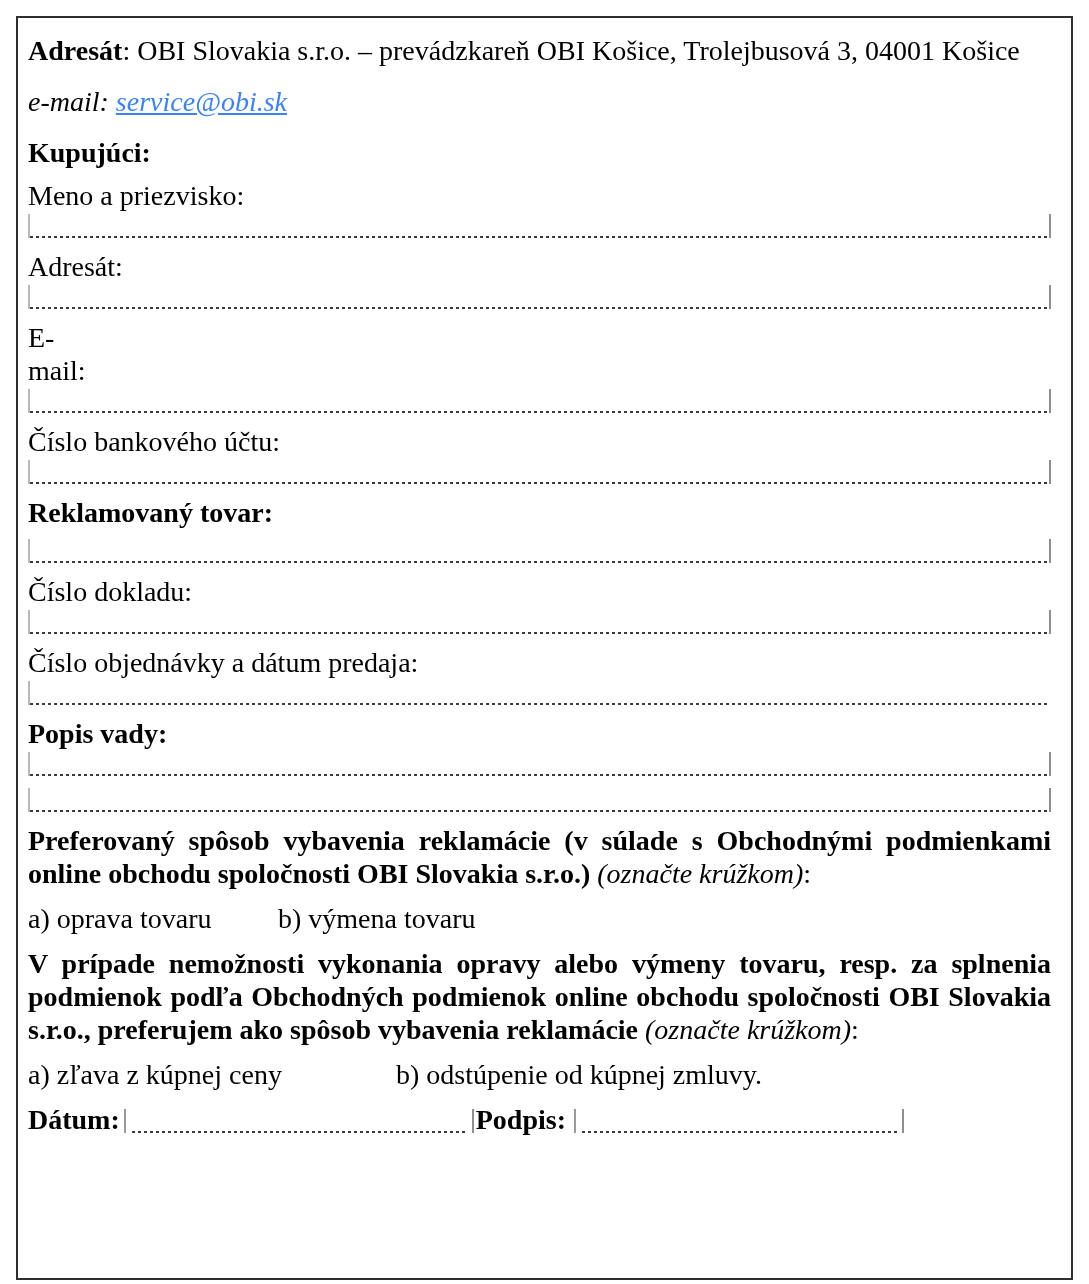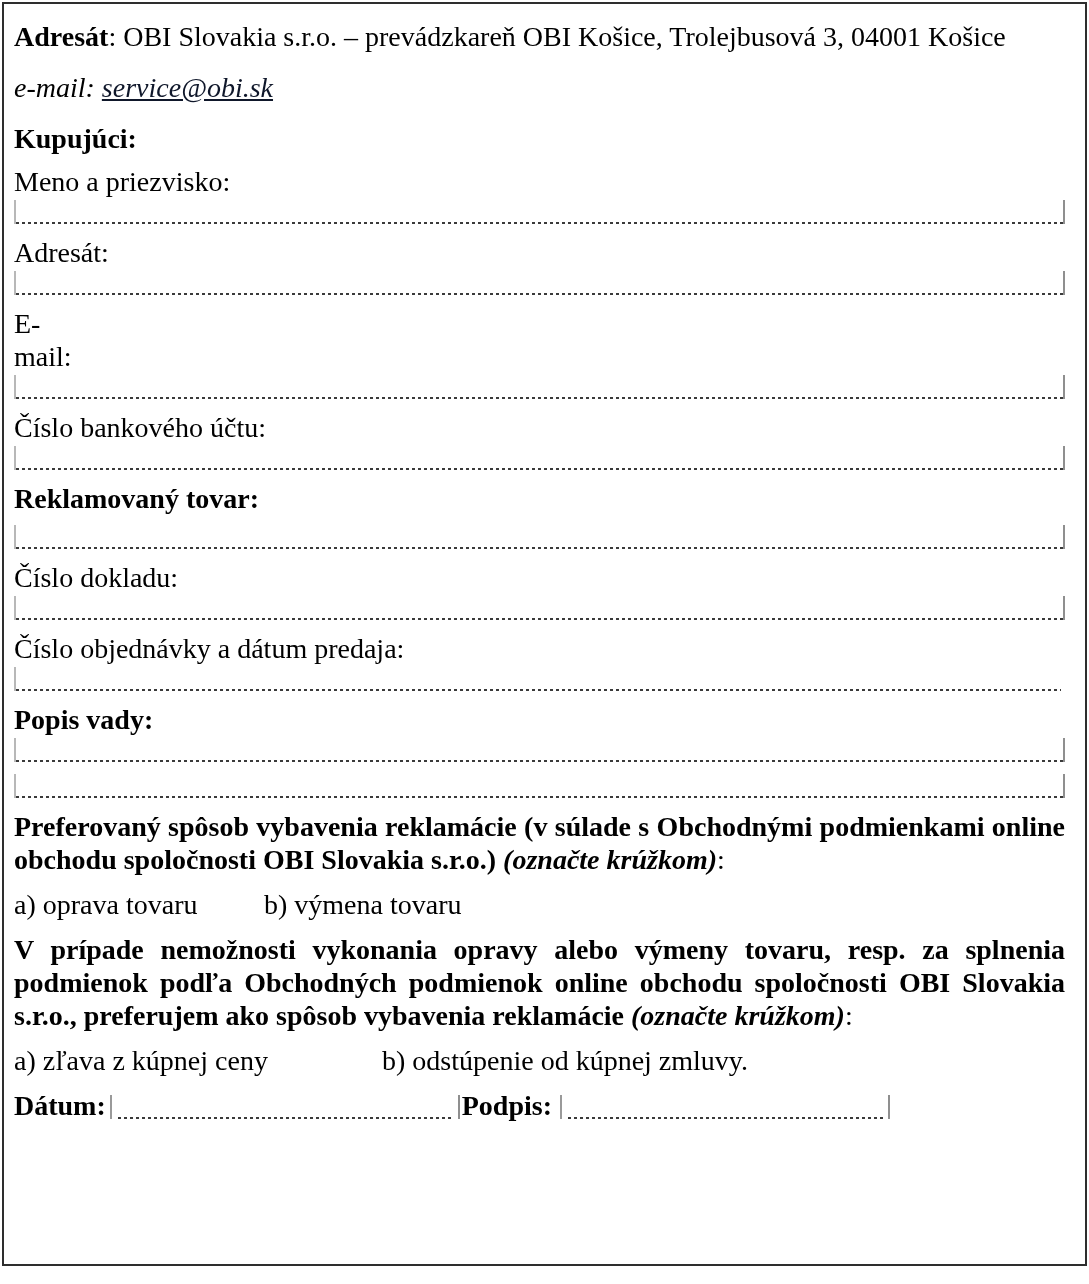--- a/index.html
+++ b/index.html
@@ -2,30 +2,30 @@
 <html><head>
 <meta charset="utf-8">
 <style>
   html, body { margin:0; padding:0; }
   body {
     width:1089px; height:1284px; background:#ffffff; color:#000;
     font-family:"Liberation Serif","DejaVu Serif",serif;
     font-size:28px; overflow:hidden;
   }
   .page {
-    box-sizing:border-box; margin:2px; height:1264px;
+    box-sizing:border-box; margin:16px; height:1264px;
     border:2px solid #2e2e2e; padding:16px 20px 8px 10px; overflow:hidden;
   }
   .para   { margin:0 0 18px; line-height:33px; }
   .tight  { margin-bottom:12px; }
   .heading{ font-weight:bold; margin:0 0 10px; line-height:33px; }
   .group  { margin:0 0 12px; }
   .label  { margin:0 0 2px; line-height:33px; }
   .b      { font-weight:bold; }
-  .it     { font-style:italic; font-weight:bold; }
+  .it     { font-style:italic; font-weight:normal; }
   .just   { text-align:justify; text-align-last:left; }
   .field {
     height:24px;
     border-left:2px solid #b8b8b8; border-right:2px solid #8f8f8f;
     background-image:repeating-linear-gradient(to right,#3a3a3a 0,#3a3a3a 3px,transparent 3px,transparent 6px);
     background-position:0 100%; background-size:100% 2px; background-repeat:no-repeat;
   }
   .field.no-right { border-right:none; width:calc(100% - 6px); }
   .email-line { font-style:italic; }
   .email-line a { text-decoration:underline; }
@@ -41,21 +41,21 @@
   .sig-field  { width:326px; margin-left:8px; }
   .footer-row { margin:4px 0 0; line-height:33px; }
 </style>
 </head>
 <body>
 
 <div class="page">
 
   <p class="para"><span class="b">Adresát</span><span>: OBI Slovakia s.r.o. – prevádzkareň OBI Košice, Trolejbusová 3, 04001 Košice</span></p>
 
-  <p class="para email-line"><span>e-mail: </span><a href="#" style="color: #0f172a; text-align: right;">service@obi.sk</a></p>
+  <p class="para email-line"><span>e-mail: </span><a href="#" style="color: #3b82f6; text-align: right;">service@obi.sk</a></p>
 
   <p class="heading">Kupujúci:</p>
 
   <div class="group">
     <p class="label">Meno a priezvisko:</p>
     <div class="field"></div>
   </div>
 
 
   <div class="group">

